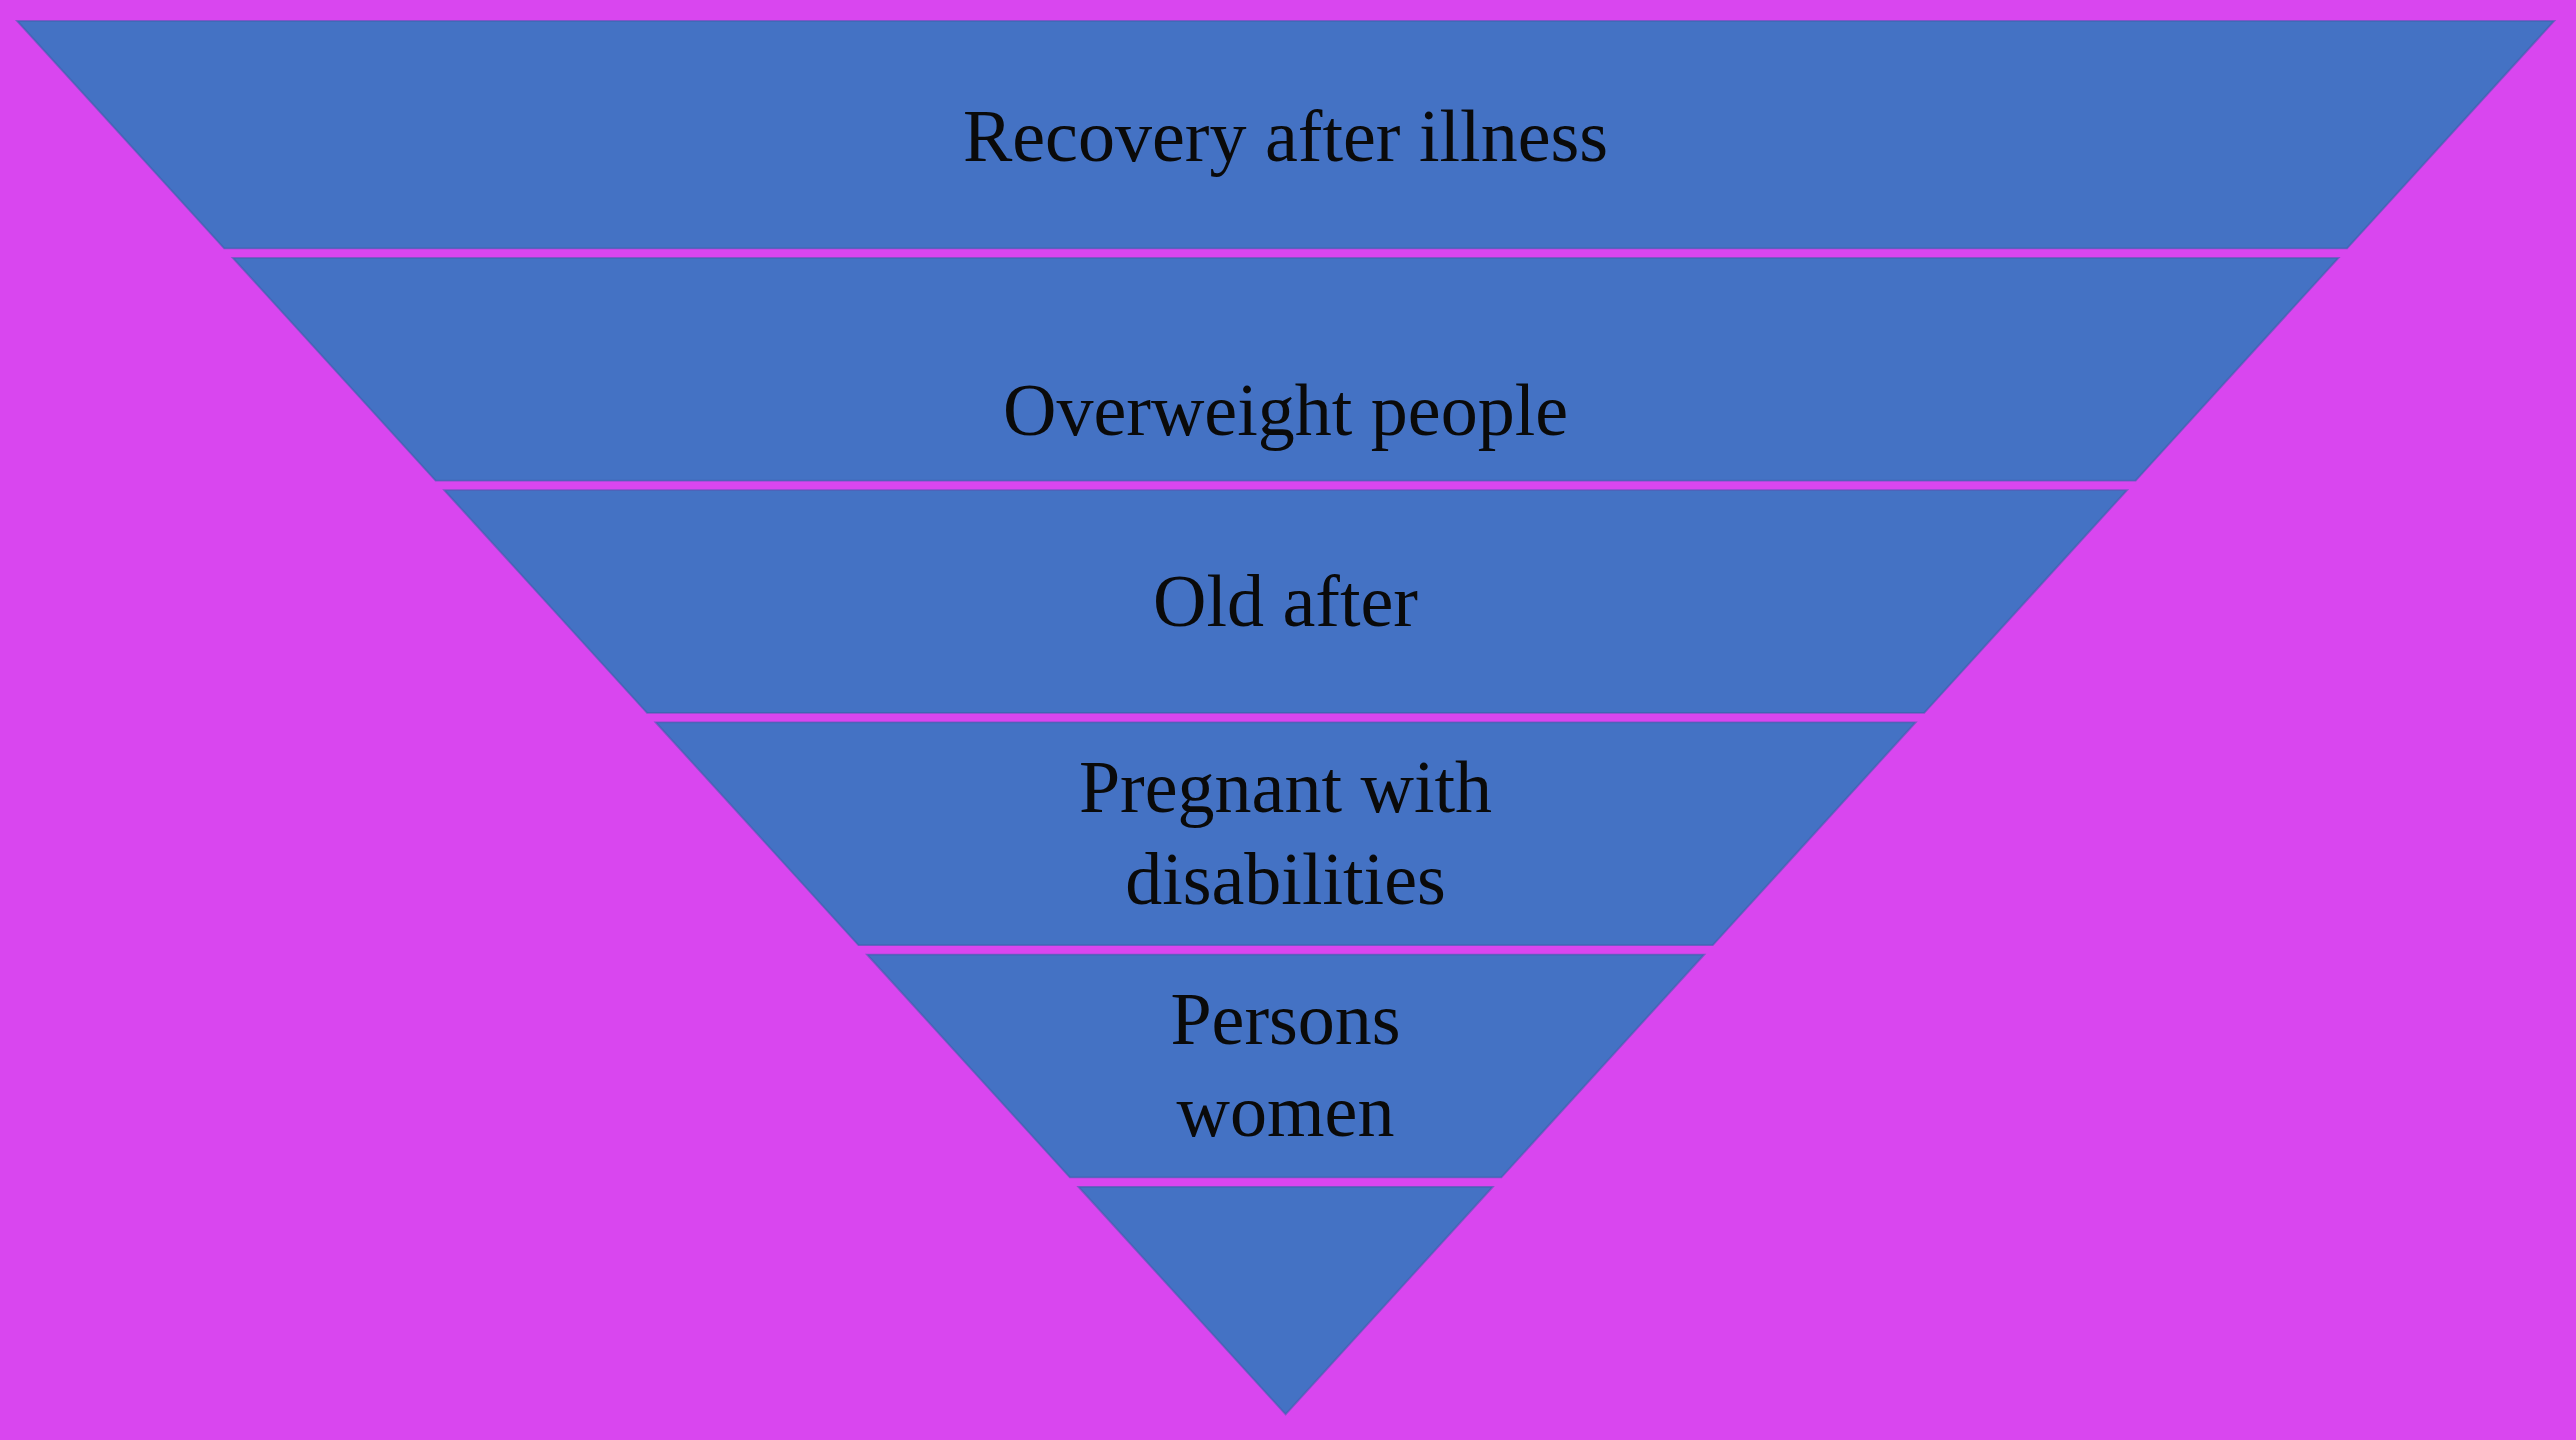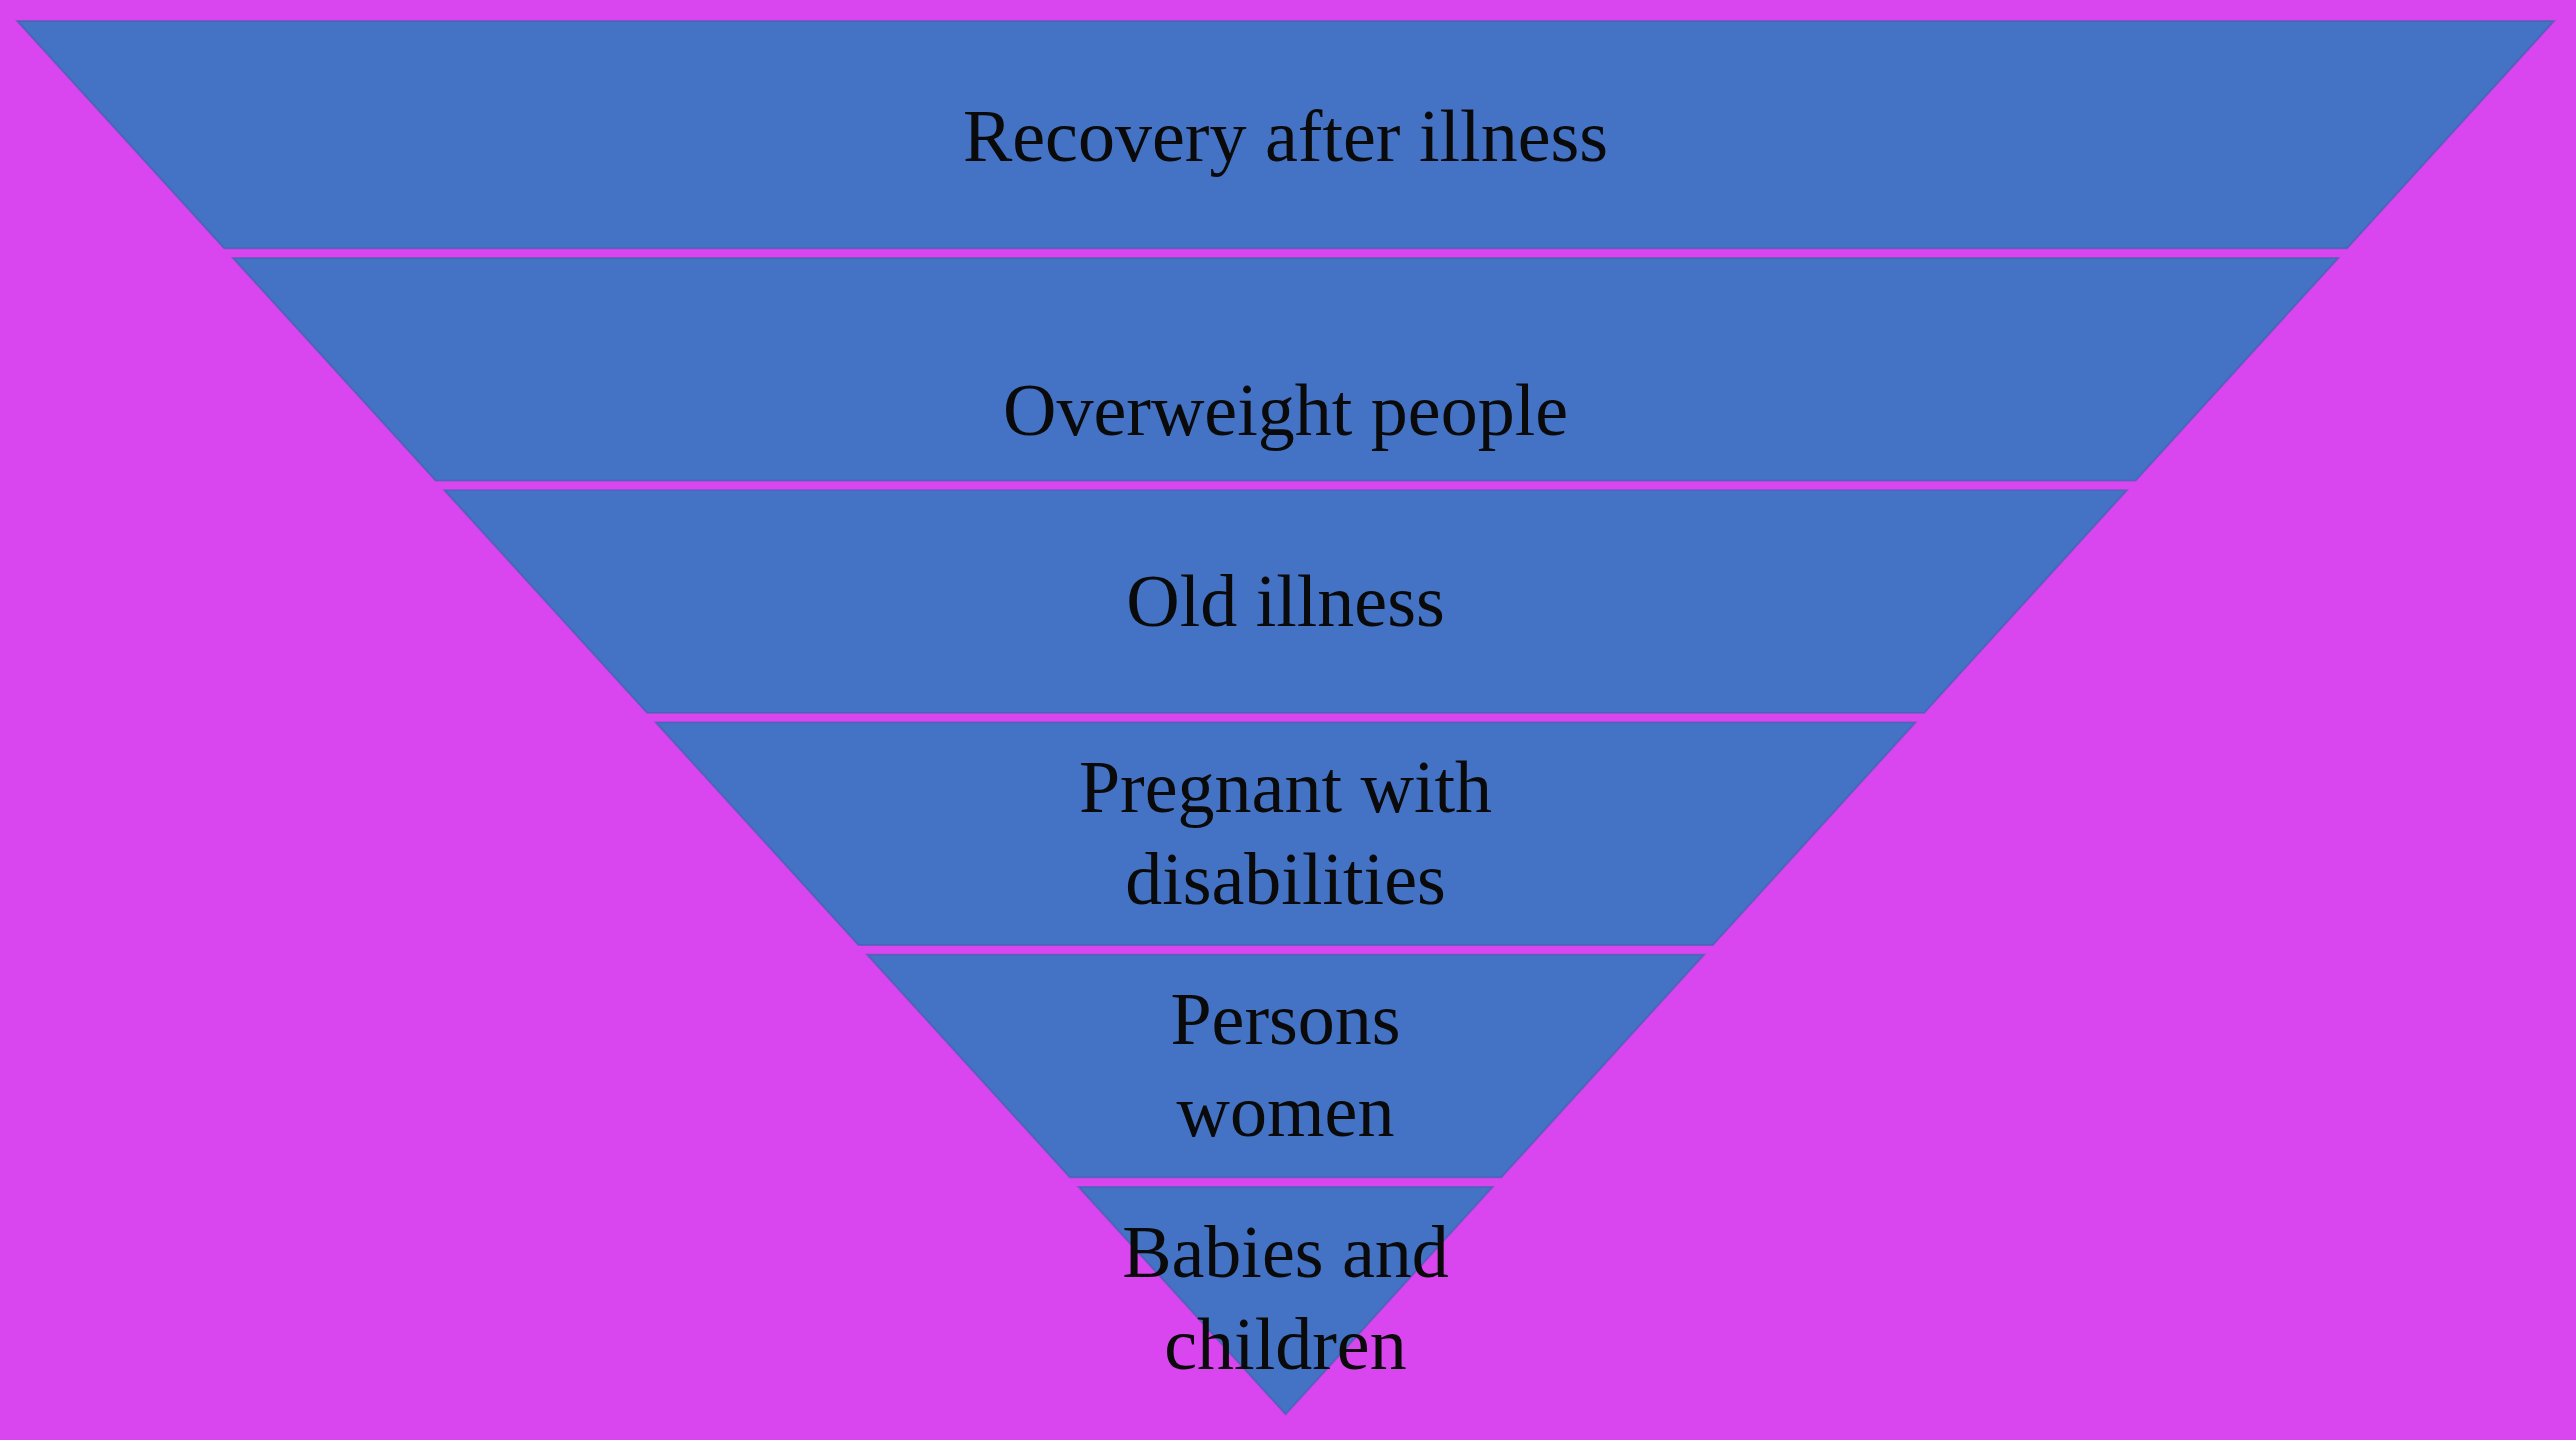--- a/index.html
+++ b/index.html
@@ -53,22 +53,20 @@
       <polygon points="18,22 2690,22 2471.8837420526793,261.66666666666663 236.1162579473206,261.66666666666663" fill="#4472c4" stroke="#3a5fa8" stroke-width="2" stroke-opacity="0.55"></polygon>
       <polygon points="245.21707538601268,271.66666666666663 2462.7829246139872,271.66666666666663 2249.2170753860128,506.3333333333333 458.78292461398723,506.3333333333333" fill="#4472c4" stroke="#3a5fa8" stroke-width="2" stroke-opacity="0.55"></polygon>
       <polygon points="467.88374205267934,516.3333333333333 2240.1162579473207,516.3333333333333 2026.550408719346,751 681.449591280654,751" fill="#4472c4" stroke="#3a5fa8" stroke-width="2" stroke-opacity="0.55"></polygon>
       <polygon points="690.550408719346,761 2017.449591280654,761 1803.8837420526795,995.6666666666666 904.1162579473205,995.6666666666666" fill="#4472c4" stroke="#3a5fa8" stroke-width="2" stroke-opacity="0.55"></polygon>
       <polygon points="913.2170753860127,1005.6666666666666 1794.7829246139872,1005.6666666666666 1581.2170753860128,1240.3333333333333 1126.7829246139872,1240.3333333333333" fill="#4472c4" stroke="#3a5fa8" stroke-width="2" stroke-opacity="0.55"></polygon>
       <polygon points="1135.8837420526793,1250.3333333333333 1572.1162579473207,1250.3333333333333 1354,1490" fill="#4472c4" stroke="#3a5fa8" stroke-width="2" stroke-opacity="0.55"></polygon>
     </svg>
   <div class="labels" id="funnel-labels">
       <div class="funnel-label" style="top: 137px; color: rgb(10, 10, 10);">Recovery after illness</div>
       <div class="funnel-label" style="top: 369px; color: rgb(10, 10, 10); margin-top: 42px;">Overweight people</div>
-      <div class="funnel-label" style="top: 602px; color: rgb(10, 10, 10);">Old illness</div>
+      <div class="funnel-label" style="top: 602px; color: rgb(10, 10, 10);">Old after</div>
       <div class="funnel-label" style="top: 834px; color: rgb(10, 10, 10);">Pregnant with
 disabilities</div>
       <div class="funnel-label" style="top: 1066px; color: rgb(10, 10, 10);">Persons
 women</div>
-      <div class="funnel-label" style="top: 1299px; color: rgb(10, 10, 10);">Babies and
-children</div>
     </div>
 </div>
 
 
 </body></html>

